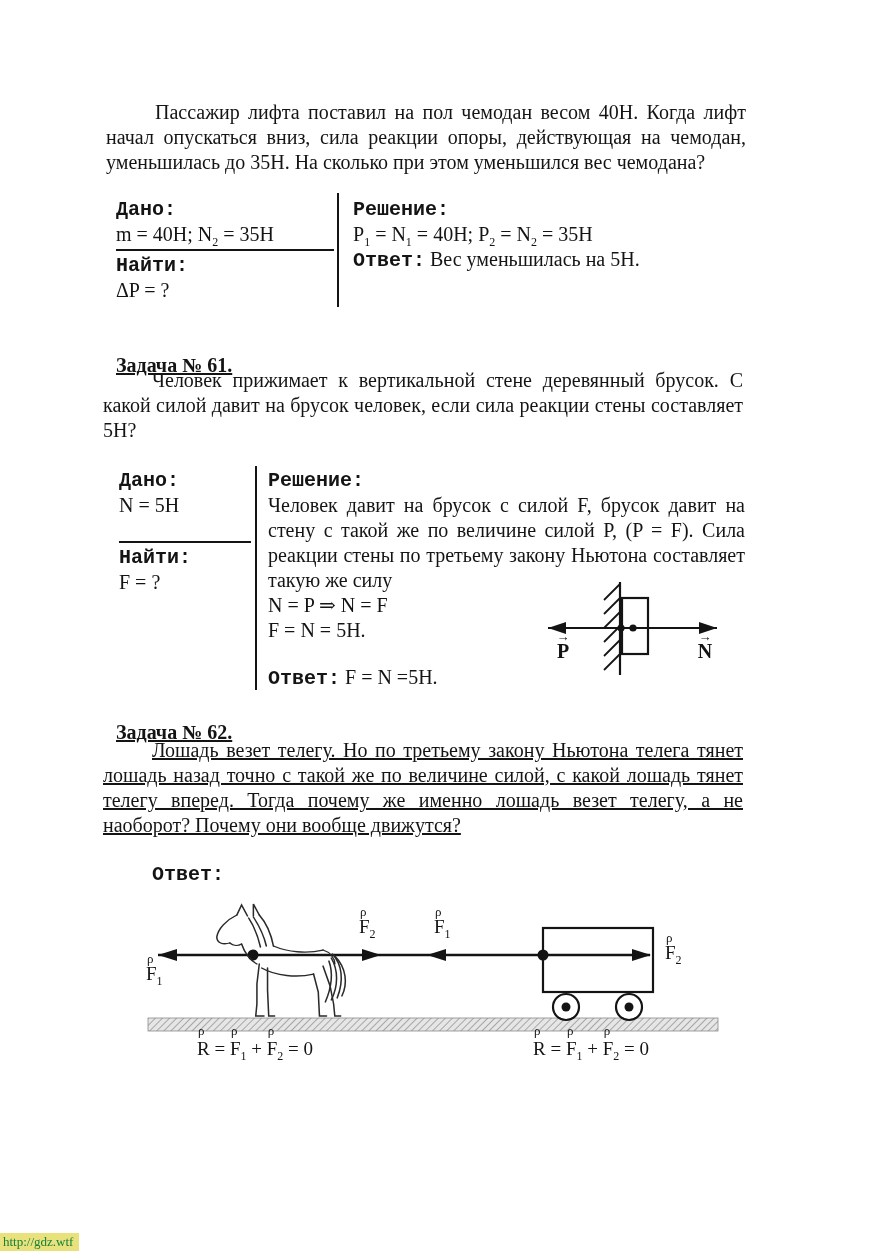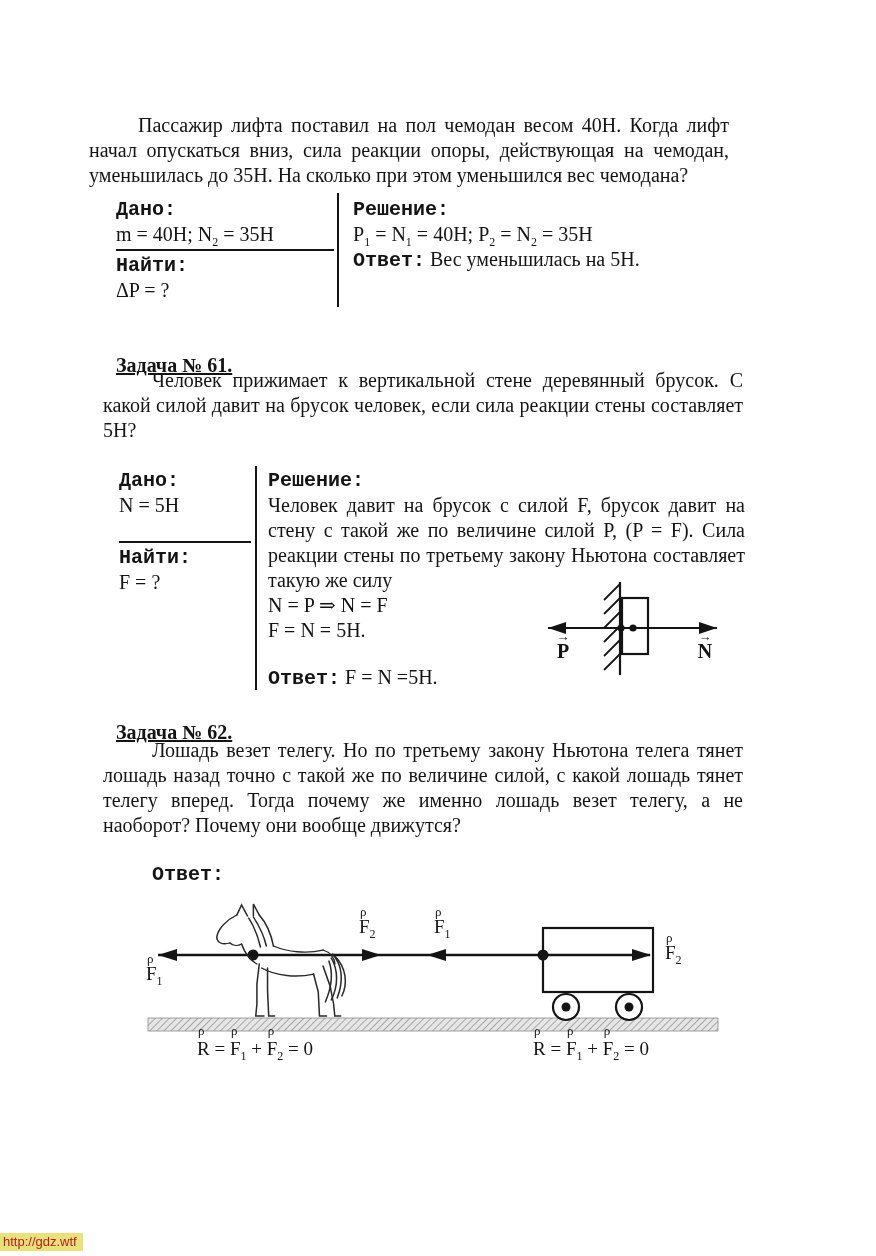--- a/index.html
+++ b/index.html
@@ -17,31 +17,31 @@
   sub{font-size:12px;line-height:0;}
   
   .vec{position:relative;display:inline-block;}
   .vec .rho{position:absolute;left:1px;top:-12px;font-size:13px;line-height:1;}
   .flabel{position:absolute;font-size:19px;line-height:1.1;}
   .formula{position:absolute;font-size:19px;white-space:nowrap;}
   
   .pn-label{position:absolute;width:22px;text-align:center;font-weight:bold;line-height:1;}
   .pn-label .ar{display:block;font-size:13px;font-weight:bold;margin-bottom:-2px;}
   .pn-label .lt{display:block;font-size:20px;}
-  .watermark{position:absolute;left:0;top:1233px;background:#e9e17c;color:#b91c1c;
-             font-family:Liberation Sans, sans-serif;font-size:13px;
+  .watermark{position:absolute;left:0;top:1233px;background:#e9e17c;color:#15803d;
+             font-family:Liberation Serif, serif;font-size:13px;
              line-height:15px;padding:1px 6px 2px 3px;}
   svg{display:block;}
 </style>
 </head>
 <body>
 
 <div class="page">
 
-  <div class="abs para ind" style="left:89px;top:100px;width:640px;margin-top:13px;">Пассажир лифта поставил на пол чемодан весом 40Н. Когда лифт начал опускаться вниз, сила реакции опоры, действующая на чемодан, уменьшилась до 35Н. На сколько при этом уменьшился вес чемодана?</div>
+  <div class="abs para ind" style="left:106px;top:100px;width:640px;">Пассажир лифта поставил на пол чемодан весом 40Н. Когда лифт начал опускаться вниз, сила реакции опоры, действующая на чемодан, уменьшилась до 35Н. На сколько при этом уменьшился вес чемодана?</div>
 
   <div class="abs" style="left:112px;top:195px;width:545px;height:112px;">
     <div class="vdiv" style="left:225px;top:-2px;height:114px;"></div>
     <div class="abs" style="left:4px;top:2px;width:218px;">
       <div class="bold">Дано:</div>
       <div>m = 40Н; N<span class="vec"><sub>2</sub></span> = 35Н</div>
       <hr class="rule">
       <div class="bold">Найти:</div>
       <div>ΔP = ?</div>
     </div>
@@ -97,21 +97,21 @@
       <span class="lt">P</span>
     </div>
     <div class="pn-label" style="left:154px;top:54px;">
       <span class="ar">→</span>
       <span class="lt">N</span>
     </div>
   </div>
 
   <div class="abs heading" style="left:116px;top:694px;text-align:center;">Задача № 62.</div>
 
-  <div class="abs para ind" style="left:103px;top:738px;width:640px;">Лошадь везет телегу. Но по третьему закону Ньютона телега тянет лошадь назад точно с такой же по величине силой, с какой лошадь тянет телегу вперед. Тогда почему же именно лошадь везет телегу, а не наоборот? Почему они вообще движутся?</div>
+  <div class="abs para ind" style="left:103px;top:738px;width:640px;text-decoration:underline;">Лошадь везет телегу. Но по третьему закону Ньютона телега тянет лошадь назад точно с такой же по величине силой, с какой лошадь тянет телегу вперед. Тогда почему же именно лошадь везет телегу, а не наоборот? Почему они вообще движутся?</div>
 
   <div class="abs bold" style="left:152px;top:862px;">Ответ:</div>
 
   <div class="abs" style="left:0;top:890px;width:876px;height:190px;">
     <svg width="876" height="190" viewBox="0 0 876 190">
       <defs>
         <pattern id="gnd" width="5" height="5" patternUnits="userSpaceOnUse" patternTransform="rotate(45)">
           <rect width="5" height="5" fill="#e6e6e6"></rect>
           <line x1="0" y1="0" x2="0" y2="5" stroke="#969696" stroke-width="1.6"></line>
         </pattern>

